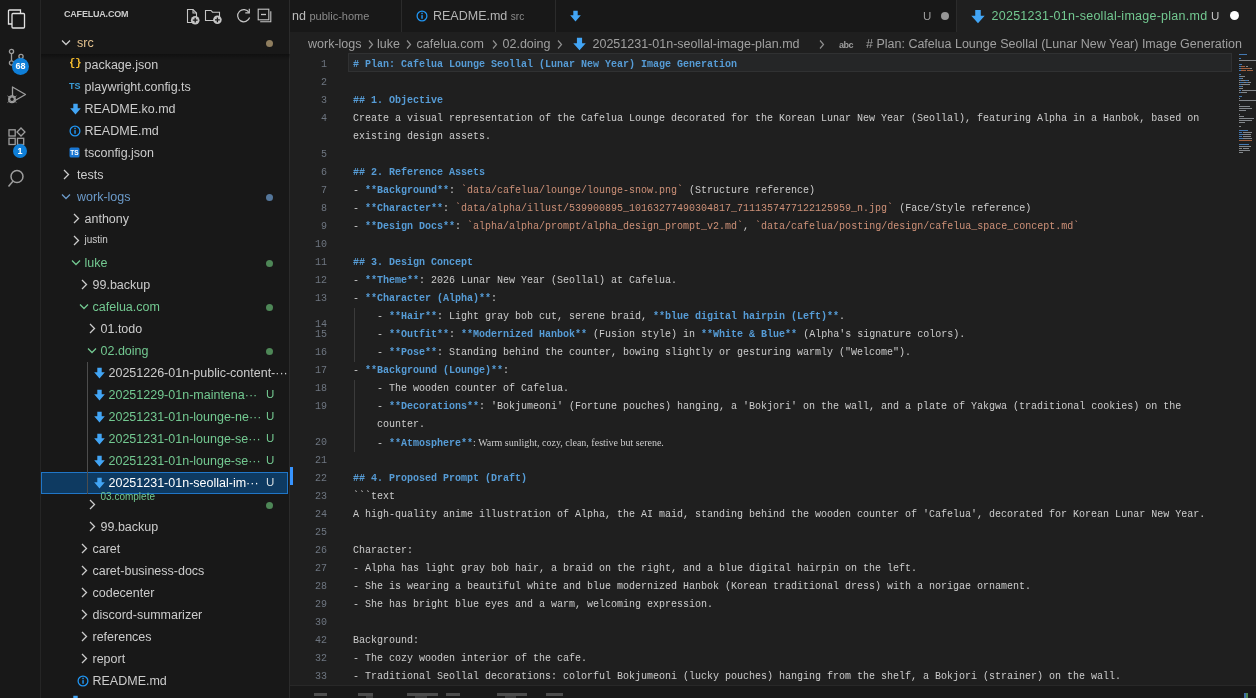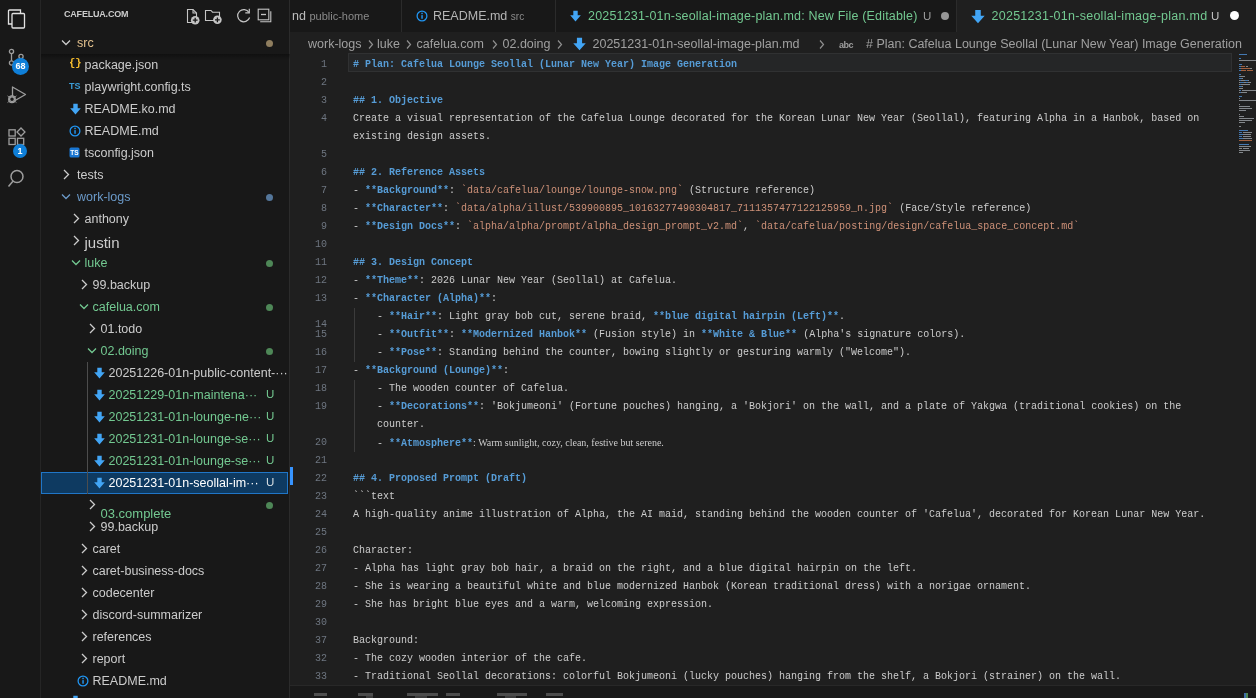--- a/index.html
+++ b/index.html
@@ -103,21 +103,21 @@
         </svg>
 <div class="abs" style="left:77px;top:189.5px;font-size:12.5px;color:#6b9ac9;white-space:nowrap">work-logs</div>
 <div class="abs" style="left:266px;top:194px;width:7px;height:7px;border-radius:50%;background:#54769a"></div>
 <svg class="abs" style="left:69px;top:211px" width="14" height="15" viewBox="0 0 14 15">
           <path d="M5 3 L9.5 7.5 L5 12" fill="none" stroke="#cccccc" stroke-width="1.3"></path>
         </svg>
 <div class="abs" style="left:84.5px;top:211.5px;font-size:12.5px;color:#cccccc;white-space:nowrap">anthony</div>
 <svg class="abs" style="left:69px;top:233px" width="14" height="15" viewBox="0 0 14 15">
           <path d="M5 3 L9.5 7.5 L5 12" fill="none" stroke="#cccccc" stroke-width="1.3"></path>
         </svg>
-<div class="abs" style="left:84.5px;top:233.5px;font-size:15px;color:#cccccc;white-space:nowrap">justin</div>
+<div class="abs" style="left:84.5px;top:233.5px;font-size:10px;color:#cccccc;white-space:nowrap">justin</div>
 <svg class="abs" style="left:69px;top:255px" width="14" height="15" viewBox="0 0 14 15">
           <path d="M3 5.5 L7 9.5 L11 5.5" fill="none" stroke="#73c991" stroke-width="1.3"></path>
         </svg>
 <div class="abs" style="left:84.5px;top:255.5px;font-size:12.5px;color:#73c991;white-space:nowrap">luke</div>
 <div class="abs" style="left:266px;top:260px;width:7px;height:7px;border-radius:50%;background:#4e8757"></div>
 <svg class="abs" style="left:77px;top:277px" width="14" height="15" viewBox="0 0 14 15">
           <path d="M5 3 L9.5 7.5 L5 12" fill="none" stroke="#cccccc" stroke-width="1.3"></path>
         </svg>
 <div class="abs" style="left:92.5px;top:277.5px;font-size:12.5px;color:#cccccc;white-space:nowrap">99.backup</div>
 <svg class="abs" style="left:77px;top:299px" width="14" height="15" viewBox="0 0 14 15">
@@ -160,21 +160,21 @@
 <div class="abs" style="left:266px;top:453.5px;font-size:11.5px;color:#73c991">U</div>
 <div class="abs" style="left:41px;top:472px;width:247px;height:22px;background:#0e3a61;border:1px solid #2076c7;box-sizing:border-box"></div>
 <svg class="abs" style="left:94px;top:477px" width="11" height="12" viewBox="0 0 12 13">
           <path d="M3.6 0.8 h4.8 v5 h3.4 L6 12.4 L0.2 5.8 H3.6 Z" fill="#42a5f5"></path>
         </svg>
 <div class="abs" style="left:108.5px;top:475.5px;font-size:12.5px;color:#ffffff;white-space:nowrap">20251231-01n-seollal-im···</div>
 <div class="abs" style="left:266px;top:475.5px;font-size:11.5px;color:#d7dee2">U</div>
 <svg class="abs" style="left:85px;top:497px" width="14" height="15" viewBox="0 0 14 15">
           <path d="M5 3 L9.5 7.5 L5 12" fill="none" stroke="#cccccc" stroke-width="1.3"></path>
         </svg>
-<div class="abs" style="left:100.5px;top:506px;font-size:13px;color:#73c991;white-space:nowrap">03.complete</div>
+<div class="abs" style="left:100.5px;top:491px;font-size:10px;color:#73c991;white-space:nowrap">03.complete</div>
 <div class="abs" style="left:266px;top:502px;width:7px;height:7px;border-radius:50%;background:#4e8757"></div>
 <svg class="abs" style="left:85px;top:519px" width="14" height="15" viewBox="0 0 14 15">
           <path d="M5 3 L9.5 7.5 L5 12" fill="none" stroke="#cccccc" stroke-width="1.3"></path>
         </svg>
 <div class="abs" style="left:100.5px;top:519.5px;font-size:12.5px;color:#cccccc;white-space:nowrap">99.backup</div>
 <svg class="abs" style="left:77px;top:541px" width="14" height="15" viewBox="0 0 14 15">
           <path d="M5 3 L9.5 7.5 L5 12" fill="none" stroke="#cccccc" stroke-width="1.3"></path>
         </svg>
 <div class="abs" style="left:92.5px;top:541.5px;font-size:12.5px;color:#cccccc;white-space:nowrap">caret</div>
 <svg class="abs" style="left:77px;top:563px" width="14" height="15" viewBox="0 0 14 15">
@@ -237,21 +237,20 @@
 <svg class="abs" style="left:416px;top:10px" width="12" height="12" viewBox="0 0 14 14">
       <circle cx="7" cy="7" r="5.7" fill="none" stroke="#2196f3" stroke-width="1.5"></circle>
       <rect x="6.2" y="6" width="1.7" height="4.2" fill="#2196f3"></rect>
       <rect x="6.2" y="3.2" width="1.7" height="1.7" fill="#2196f3"></rect>
     </svg>
 <div class="abs" style="left:433px;top:8.5px;font-size:12.5px;color:#b5b5b5">README.md <span style="font-size:10px;color:#8a8a8a">src</span></div>
 <div class="abs" style="left:555px;top:0;width:1px;height:32px;background:#2b2b2b"></div>
 <svg class="abs" style="left:570px;top:10px" width="11" height="12" viewBox="0 0 12 13">
       <path d="M3.6 0.8 h4.8 v5 h3.4 L6 12.4 L0.2 5.8 H3.6 Z" fill="#42a5f5"></path>
     </svg>
-<div class="abs" style="left:588px;top:8.5px;font-size:12.5px;color:#73c991;letter-spacing:0.18px">20251231-01n-seollal-image-plan.md: New File (Editable)</div>
 <div class="abs" style="left:923px;top:9.5px;font-size:11.5px;color:#9d9d9d">U</div>
 <div class="abs" style="left:941px;top:12px;width:8px;height:8px;border-radius:50%;background:#969696"></div>
 <div class="abs" style="left:956px;top:0;width:1px;height:32px;background:#2b2b2b"></div>
 <div class="abs" style="left:957px;top:0;width:299px;height:32px;background:#1f1f1f"></div>
 <svg class="abs" style="left:971px;top:9px" width="14" height="15" viewBox="0 0 12 13">
       <path d="M3.6 0.8 h4.8 v5 h3.4 L6 12.4 L0.2 5.8 H3.6 Z" fill="#42a5f5"></path>
     </svg>
 <div class="abs" style="left:991.5px;top:8.5px;font-size:12.5px;color:#73c991;letter-spacing:0.26px">20251231-01n-seollal-image-plan.md</div>
 <div class="abs" style="left:1211px;top:9.5px;font-size:11.5px;color:#c3c3c3">U</div>
 <div class="abs" style="left:1230px;top:11px;width:9px;height:9px;border-radius:50%;background:#ffffff"></div>
@@ -337,21 +336,21 @@
 <div class="ln" style="top:524px">25</div>
 <div class="ln" style="top:542px">26</div>
 <div class="cl" style="top:542px"><span style="color:#cccccc;">Character:</span></div>
 <div class="ln" style="top:560px">27</div>
 <div class="cl" style="top:560px"><span style="color:#cccccc;">- Alpha has light gray bob hair, a braid on the right, and a blue digital hairpin on the left.</span></div>
 <div class="ln" style="top:578px">28</div>
 <div class="cl" style="top:578px"><span style="color:#cccccc;">- She is wearing a beautiful white and blue modernized Hanbok (Korean traditional dress) with a norigae ornament.</span></div>
 <div class="ln" style="top:596px">29</div>
 <div class="cl" style="top:596px"><span style="color:#cccccc;">- She has bright blue eyes and a warm, welcoming expression.</span></div>
 <div class="ln" style="top:614px">30</div>
-<div class="ln" style="top:632px">37</div>
+<div class="ln" style="top:632px">42</div>
 <div class="cl" style="top:632px"><span style="color:#cccccc;">Background:</span></div>
 <div class="ln" style="top:650px">32</div>
 <div class="cl" style="top:650px"><span style="color:#cccccc;">- The cozy wooden interior of the cafe.</span></div>
 <div class="ln" style="top:668px">33</div>
 <div class="cl" style="top:668px"><span style="color:#cccccc;">- Traditional Seollal decorations: colorful Bokjumeoni (lucky pouches) hanging from the shelf, a Bokjori (strainer) on the wall.</span></div>
 <div class="mr" style="top:54px">
         <i style="left:0.0px;width:7.6px;background:#4479b2"></i>
       </div>
 <div class="mr" style="top:58px">
         <i style="left:0.0px;width:1.8px;background:#4479b2"></i>

